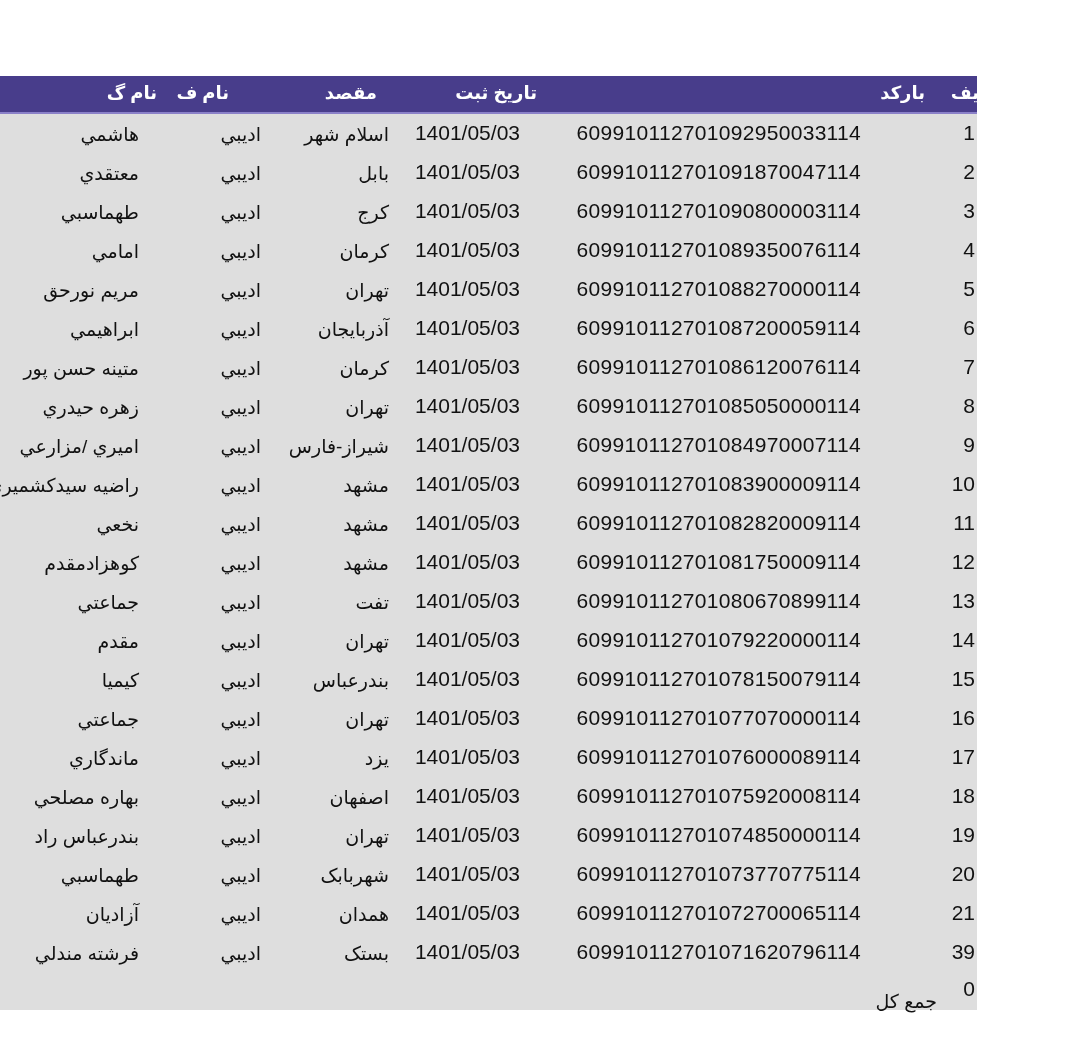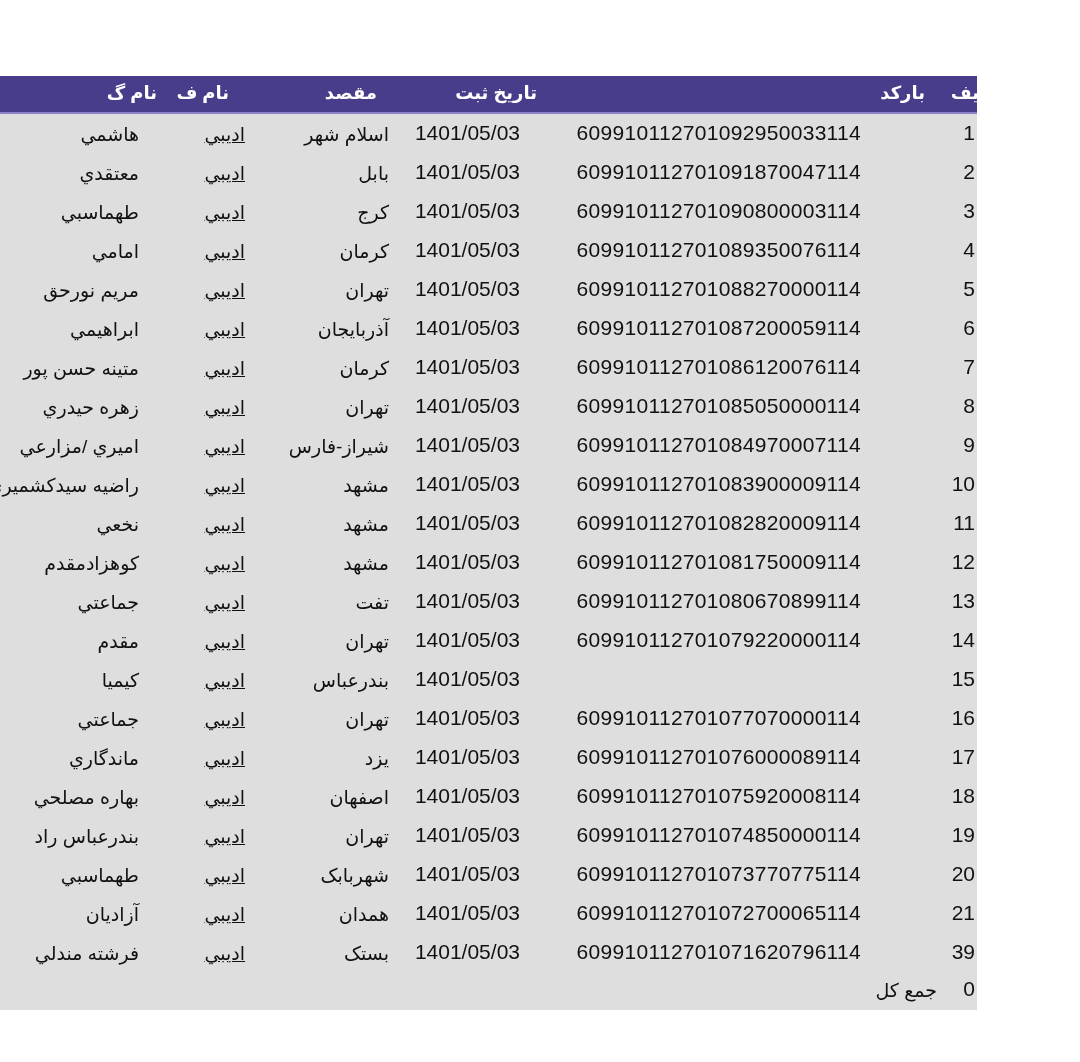--- a/index.html
+++ b/index.html
@@ -9,21 +9,21 @@
   .hdr { position:relative; height:36px; background:#483d8b; color:#ffffff;
          font-weight:bold; font-size:18px; }
   .hdr span { position:absolute; top:6px; white-space:nowrap; direction:rtl; }
   .body { background:#dedede; border-top:2px solid #8a80c8; }
   .row { position:relative; height:39px; font-size:21px; color:#111; }
   .row span { position:absolute; top:7px; white-space:nowrap; }
   .c-idx { right:2px; text-align:right; }
   .c-bar { right:116px; letter-spacing:0.3px; }
   .c-date { right:457px; }
   .c-dest { right:588px; direction:rtl; font-size:19px; top:9px !important; }
-  .c-fn { right:732px; direction:rtl; font-size:19px; top:9px !important;text-decoration:underline; }
+  .c-fn { right:716px; direction:rtl; font-size:19px; top:9px !important; }
   .c-ln { right:838px; direction:rtl; font-size:19px; top:9px !important; }
   .total { position:relative; height:38px; font-size:21px; color:#111; }
   .total span { position:absolute; top:5px; white-space:nowrap; }
 </style>
 </head>
 <body>
 
 <div class="sheet">
   <div class="hdr">
     <span style="right:-2px">یف</span>
@@ -141,20 +141,21 @@
       <div class="row">
     <span class="c-idx">14</span>
     <span class="c-bar">609910112701079220000114</span>
     <span class="c-date">1401/05/03</span>
     <span class="c-dest">تهران</span>
     <span class="c-fn">اديبي</span>
     <span class="c-ln">مقدم</span>
   </div>
       <div class="row">
     <span class="c-idx">15</span>
+    <span class="c-bar">609910112701078150079114</span>
     <span class="c-date">1401/05/03</span>
     <span class="c-dest">بندرعباس</span>
     <span class="c-fn">اديبي</span>
     <span class="c-ln">كيميا</span>
   </div>
       <div class="row">
     <span class="c-idx">16</span>
     <span class="c-bar">609910112701077070000114</span>
     <span class="c-date">1401/05/03</span>
     <span class="c-dest">تهران</span>
@@ -204,16 +205,16 @@
       <div class="row">
     <span class="c-idx">39</span>
     <span class="c-bar">609910112701071620796114</span>
     <span class="c-date">1401/05/03</span>
     <span class="c-dest">بستک</span>
     <span class="c-fn">اديبي</span>
     <span class="c-ln">فرشته مندلي</span>
   </div>
       <div class="total">
         <span style="right:2px">0</span>
-        <span style="right:40px;direction:rtl;font-size:19px;top:7px">جمع کل</span>
+        <span style="right:40px;direction:rtl;font-size:19px;top:18px">جمع کل</span>
       </div>
     </div>
 </div>
 
 </body></html>

